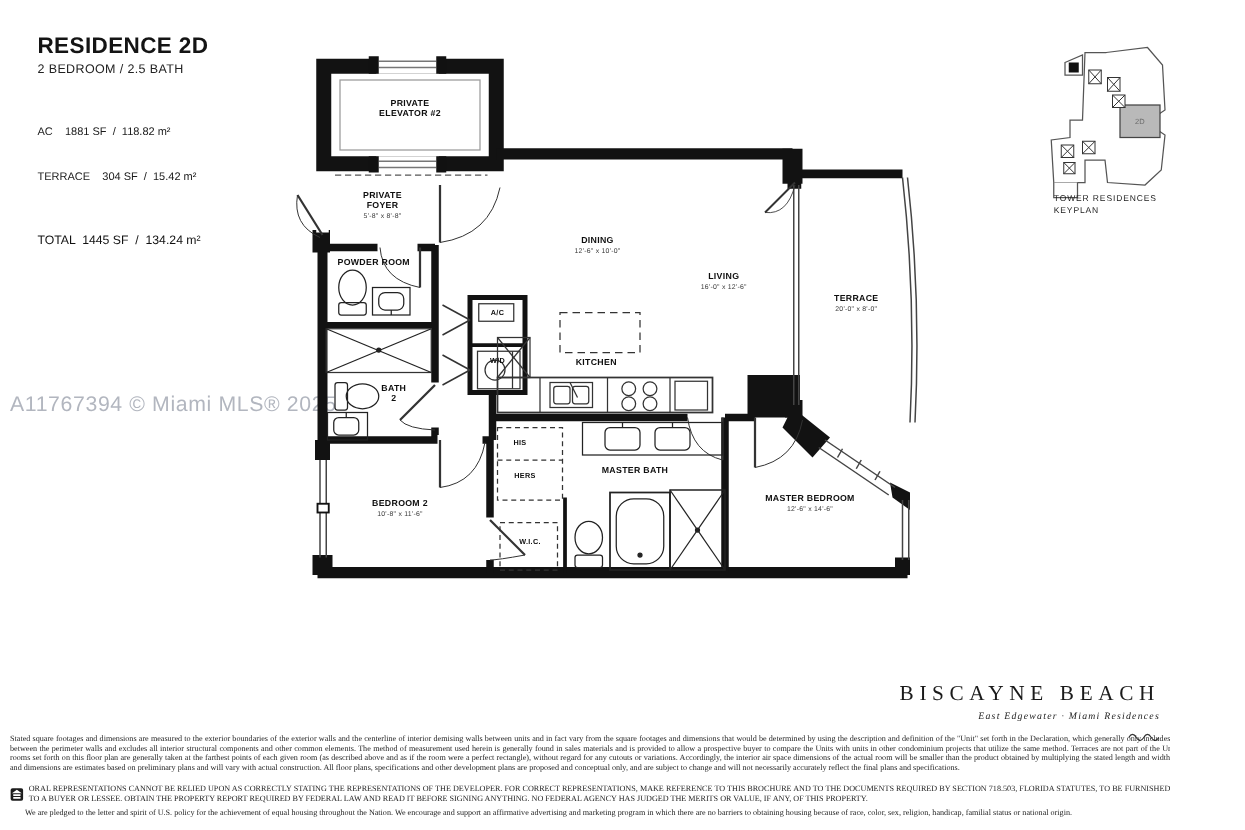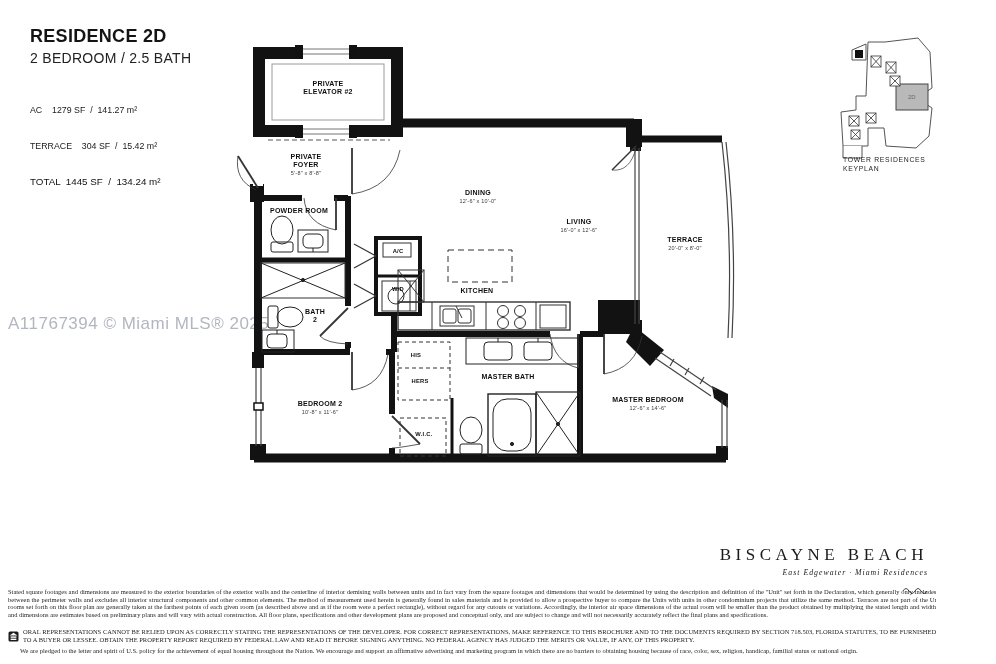--- a/index.html
+++ b/index.html
@@ -1,23 +1,23 @@
 <!DOCTYPE html>
 <html><head>
 <meta charset="utf-8">
 <style>
   html,body{margin:0;padding:0;background:#fff;}
   .page{position:relative;width:936px;height:664px;background:#fff;overflow:hidden;
         font-family:"Liberation Sans",sans-serif;color:#111;}
   
   .title-block{position:absolute;left:30px;top:26px;}
   .res-title{font-size:18px;font-weight:bold;letter-spacing:.3px;color:#141414;}
-  .res-sub{font-size:14px;color:#222;margin-top:3px;letter-spacing:.3px;text-align:center;}
+  .res-sub{font-size:10px;color:#222;margin-top:3px;letter-spacing:.3px;}
   .area-lines{margin-top:14px;font-size:8.8px;color:#1a1a1a;line-height:12px;white-space:pre;}
-  .area-total{margin-top:0;font-size:9.8px;color:#111;white-space:pre;}
+  .area-total{margin-top:16px;font-size:9.8px;color:#111;white-space:pre;}
   
   .watermark{position:absolute;left:8px;top:314px;font-size:17px;color:#b2b6bf;letter-spacing:.5px;}
   
   .keyplan-label{position:absolute;left:843px;top:155px;font-size:6.8px;letter-spacing:.7px;
                  color:#222;line-height:9px;}
   
   .room{position:absolute;transform:translateX(-50%);text-align:center;z-index:3;}
   .rl{font-size:7px;font-weight:bold;letter-spacing:.25px;line-height:8px;color:#0e0e0e;white-space:pre-line;}
   .rd{font-size:5.5px;font-weight:normal;color:#3a3a3a;margin-top:1px;letter-spacing:.2px;}
   .sm .rl{font-size:5.8px;line-height:6px;}
@@ -39,21 +39,21 @@
 </style>
 </head>
 <body>
 
 <div class="page">
 
   <div class="title-block">
     <div class="res-title">RESIDENCE 2D</div>
     <div class="res-sub">2 BEDROOM / 2.5 BATH</div>
     <div class="area-lines">
-      <div>AC    1279 SF  /  141.27 m²</div>
+      <div>AC    1881 SF  /  118.82 m²</div>
       <div>TERRACE    304 SF  /  15.42 m²</div>
     </div>
     <div class="area-total">TOTAL  1445 SF  /  134.24 m²</div>
   </div>
 
   <div class="watermark">A11767394 © Miami MLS® 2025</div>
 
   <svg width="996" height="664" viewBox="0 0 996 664">
     <g stroke="#555" stroke-width="1" fill="#fff">
       <path d="M 885,42 L 918,38 L 930,52 L 932,88 L 926,92 L 926,104 L 932,108 L 929,136 L 916,148 L 886,146 L 884,128 L 868,128 L 868,146 L 843,146 L 841,112 L 856,110 L 856,96 L 866,96 L 868,42 Z"></path>

